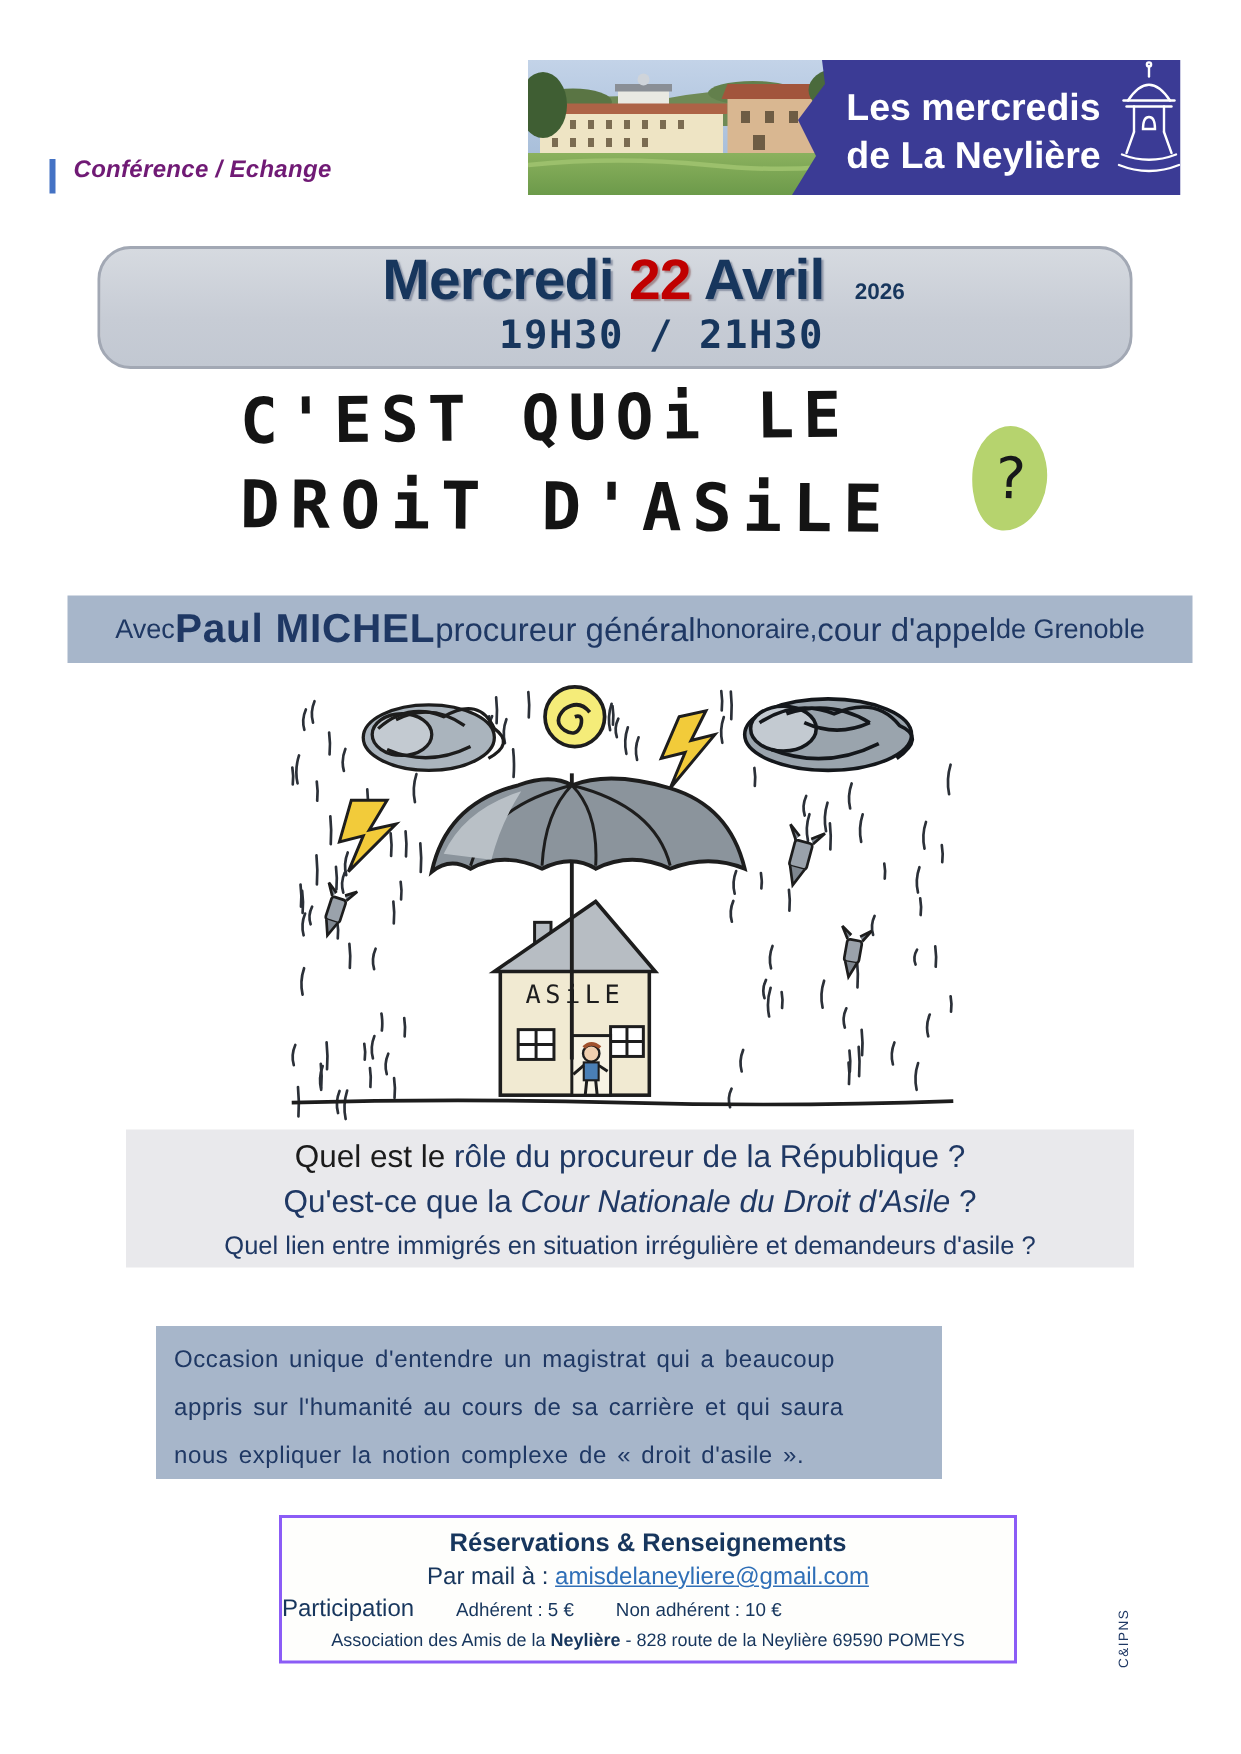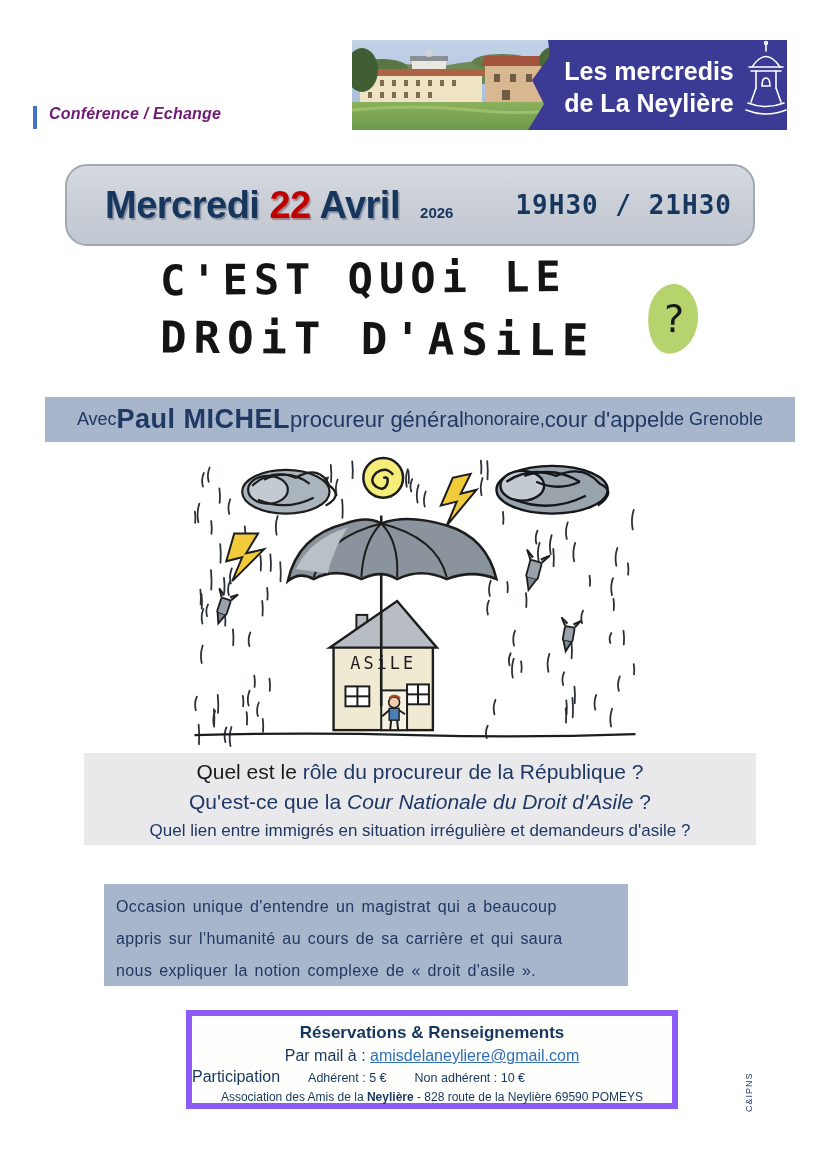--- a/index.html
+++ b/index.html
@@ -9,21 +9,21 @@
   
   .header-banner { position:absolute; left:352px; top:40px; width:435px; height:90px; }
 
   
   .cat-bar { position:absolute; left:33px; top:106px; width:4px; height:23px; background:#4472c4; }
   .cat-label { position:absolute; left:49px; top:105px; font-size:16px; font-weight:bold; font-style:italic; color:#701a75; letter-spacing:0.2px; }
 
   
   .date-banner { position:absolute; left:65px; top:164px; width:690px; height:82px; border-radius:22px;
     background:linear-gradient(180deg,#d6dae0 0%,#c7ccd5 60%,#c2c8d2 100%); border:2px solid #9fa; border-color:#a2a8b4;
-    display:flex; align-items:center; }
+    display:flex; align-items:center;flex-direction:column; }
   .date-main { margin-left:38px; white-space:nowrap; font-weight:900; font-size:38px; letter-spacing:-0.5px;
     color:#17365d; text-shadow:1.5px 1.5px 1px rgba(90,100,125,0.55); }
   .date-num { color:#c00000; text-shadow:1.5px 1.5px 1px rgba(120,60,60,0.5); }
   .date-year { font-size:15px; font-weight:bold; color:#17365d; margin-left:10px; text-shadow:none; letter-spacing:0; }
   .date-time { margin-left:62px; white-space:nowrap; font-family:"DejaVu Sans Mono", monospace; font-size:26px; font-weight:bold; color:#17365d; letter-spacing:1px; }
 
   
   .title-block { position:absolute; left:160px; top:254px; color:#141414; font-family:"DejaVu Sans Mono", monospace;font-weight:bold; }
   .title-line1 { font-size:42px; letter-spacing:6px; transform:rotate(-0.6deg); }
   .title-line2 { font-size:44px; letter-spacing:7px; margin-top:10px; transform:rotate(0.4deg); }
@@ -46,21 +46,21 @@
   .q1 { font-size:21px; } .q1 .blk { color:#1b1b1b; }
   .q2 { font-size:21px; margin-top:6px; }
   .q3 { font-size:17px; margin-top:7px; }
 
   
   .pitch { position:absolute; left:104px; top:884px; width:524px; height:102px; background:#a7b6ca;
     color:#1f3864; font-size:16px; line-height:32px; padding:7px 12px; letter-spacing:0.4px; word-spacing:2px; }
 
   
   .reservation { position:absolute; left:186px; top:1010px; width:492px; height:99px; background:#fefefc;
-    border:6px solid #8b5cf6; text-align:center; color:#17365d; padding-top:7px; }
+    border:2px solid #8b5cf6; text-align:center; color:#17365d; padding-top:7px; }
   .res-title { font-size:17px; font-weight:bold; }
   .res-mail { font-size:16px; margin-top:4px; }
   .res-mail a { color:#2f6fb7; }
   .res-part { margin-top:3px; display:flex; justify-content:flex-start; align-items:baseline; gap:28px; }
   .res-part .lab { font-size:16px; }
   .res-part .price { font-size:12.5px; }
   .res-assoc { font-size:12px; margin-top:4px; }
 
   
   .print-note { position:absolute; left:744px; top:1052px; height:60px; writing-mode:vertical-rl; transform:rotate(180deg);

